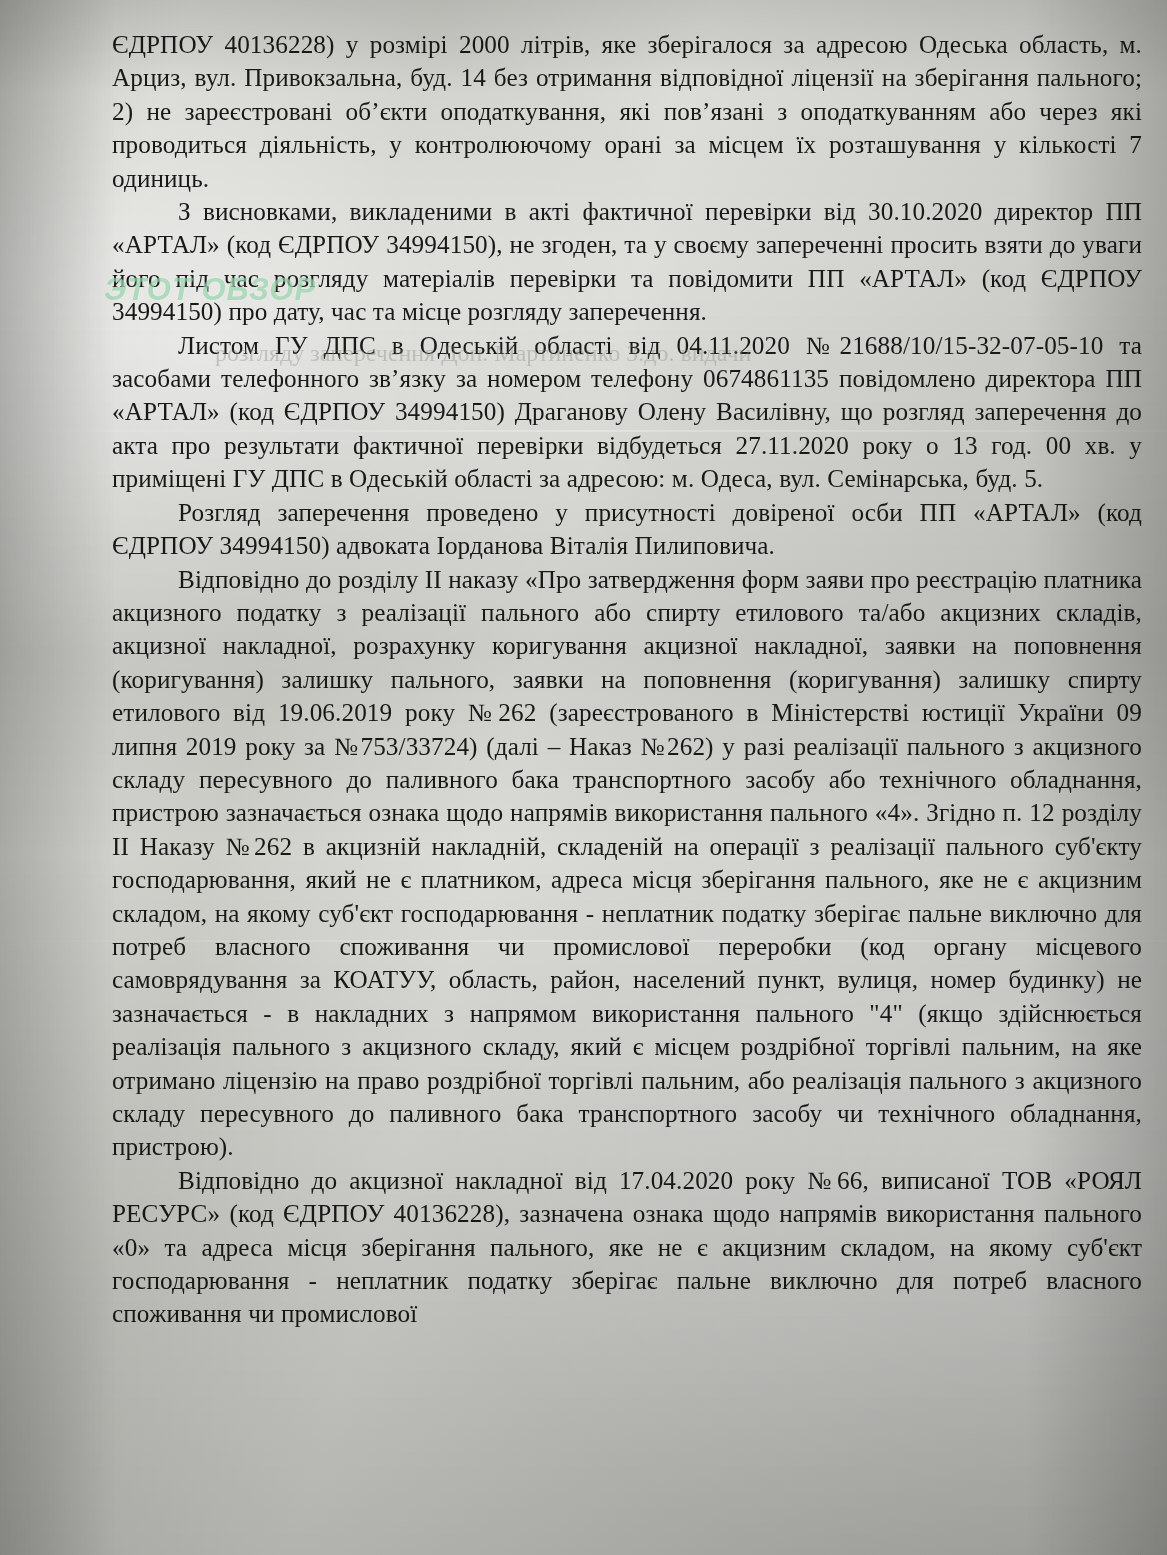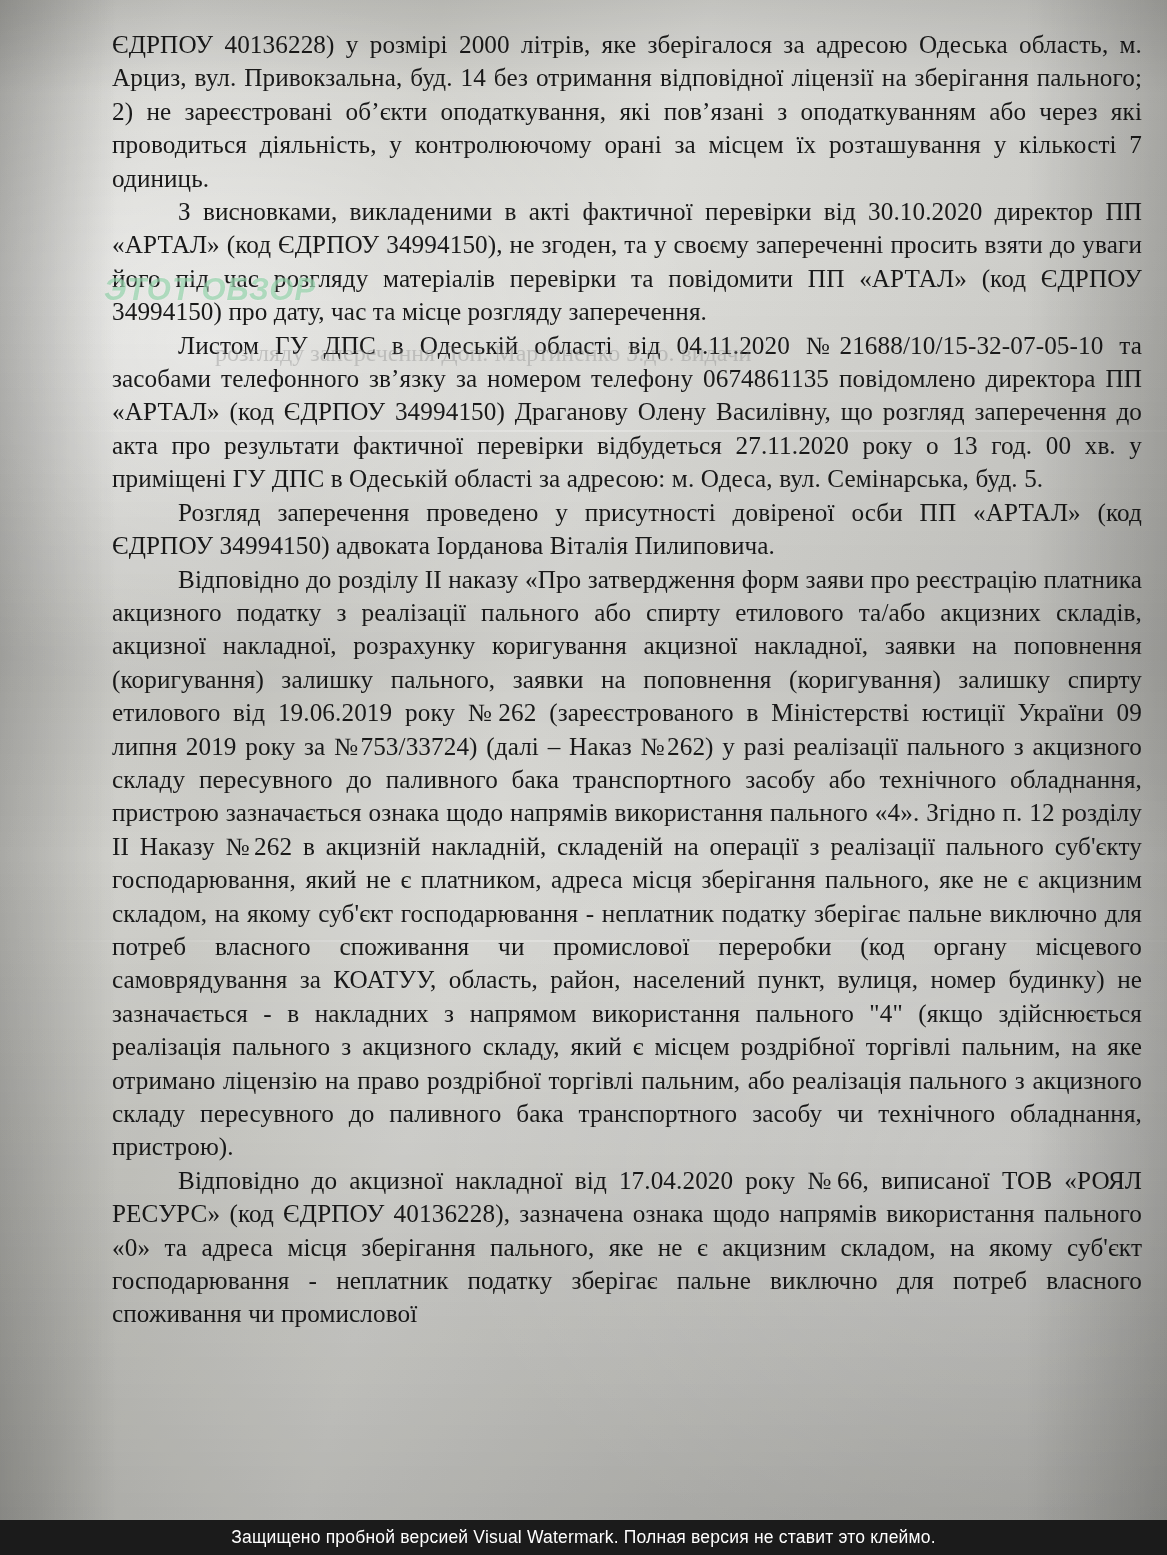--- a/index.html
+++ b/index.html
@@ -125,17 +125,14 @@
 
   <div class="wm-ghost">розгляду заперечення Доп. Мартиненко З.до. видачи</div>
   <div class="wm-diag">ЭТОТ ОБЗОР</div>
 
   <div class="crease" style="top: 430px;"></div>
   <div class="crease" style="top: 940px;"></div>
 
   <div class="shade"></div>
   <div class="shade2"></div>
 
-  <div class="watermark-bar">
-    <span class="wm-text">Защищено пробной версией Visual Watermark. Полная версия не ставит это клеймо.</span>
-  </div>
 
 </div>
 
 </body></html>

